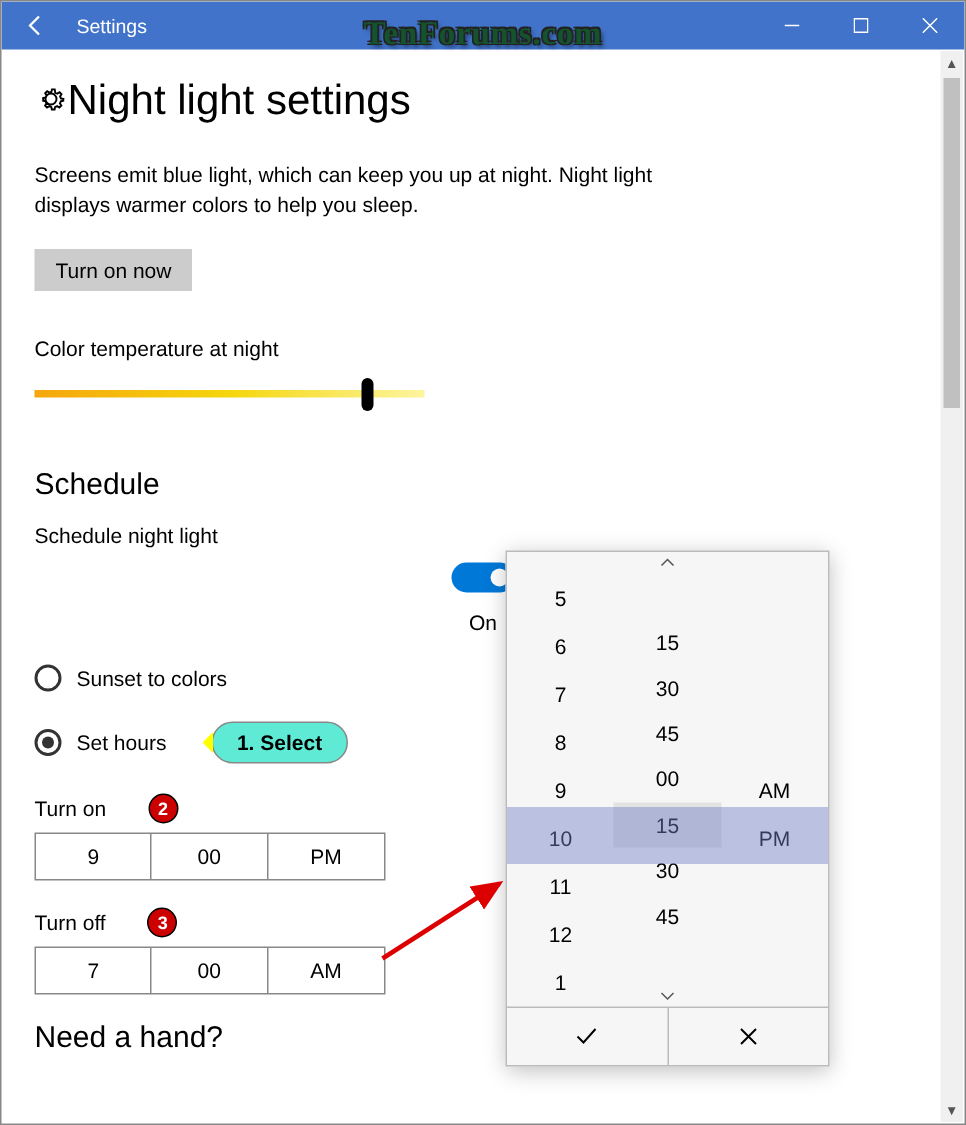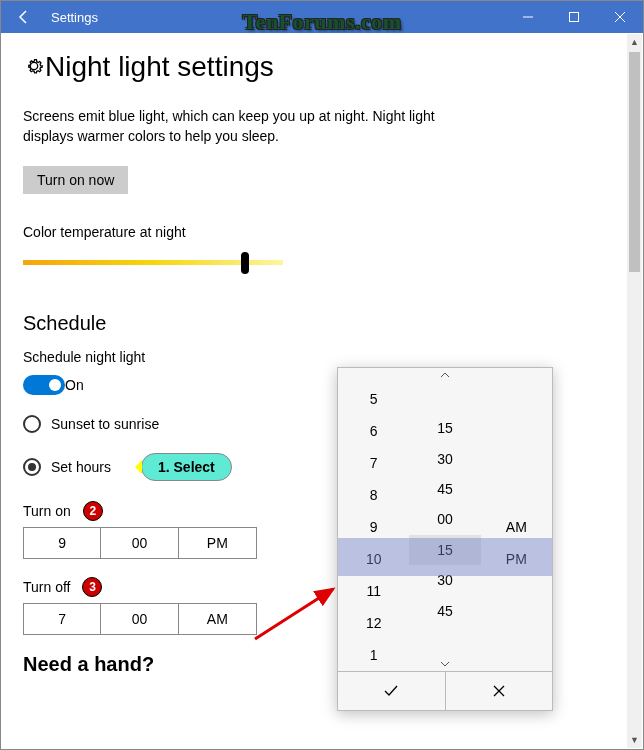--- a/index.html
+++ b/index.html
@@ -22,39 +22,39 @@
 .btn { display: inline-block; background: #ccc; border: none; padding: 6px 14px; font-size: 14px; cursor: pointer; margin-bottom: 30px; font-family: inherit; }
 
 .label { font-size: 14px; margin-bottom: 10px; }
 
 .slider-track { width: 260px; height: 26px; position: relative; margin-bottom: 36px; }
 .slider-bar { position: absolute; top: 10px; left: 0; height: 5px; width: 100%; background: linear-gradient(to right, #f5a60d 0%, #f5d60d 50%, #fdf59f 100%); }
 .slider-thumb { position: absolute; top: 2px; left: 218px; width: 8px; height: 22px; background: #000; border-radius: 4px; cursor: pointer; }
 
 h2 { font-weight: 400; font-size: 20px; margin-bottom: 14px; }
 
-.toggle-row { display: flex; align-items: center; margin-bottom: 20px; }
+.toggle-row { display: flex; align-items: center; gap: 12px; margin-bottom: 20px; flex-direction: column; }
 .toggle { width: 42px; height: 20px; background: #0078d7; border-radius: 10px; position: relative; cursor: pointer; }
 .toggle-knob { width: 12px; height: 12px; background: #fff; border-radius: 50%; position: absolute; top: 4px; right: 4px; }
 
 .radio-row { display: flex; align-items: center; gap: 10px; margin-bottom: 20px; }
 .radio { width: 18px; height: 18px; border: 2px solid #333; border-radius: 50%; display: flex; align-items: center; justify-content: center; cursor: pointer; }
 .radio.selected .dot { width: 8px; height: 8px; background: #333; border-radius: 50%; }
 
 .callout { background: #5eead4; border: 1px solid #888; border-radius: 14px; padding: 5px 16px; font-weight: bold; font-size: 14px; display: inline-block; margin-left: 20px; position: relative; }
 .callout::after { content: ""; position: absolute; left: -14px; top: 50%; transform: translateY(-50%); border: 7px solid transparent; border-right-color: #ffff00; }
 
-.time-label { font-size: 14px; margin-bottom: 6px; display: flex; align-items: center; gap: 12px; text-align: right; }
+.time-label { font-size: 14px; margin-bottom: 6px; display: flex; align-items: center; gap: 28px; text-align: right; }
 .time-grid { display: flex; border: 1px solid #888; width: 234px; margin-bottom: 18px; }
 .time-cell { width: 78px; height: 30px; display: flex; align-items: center; justify-content: center; border-right: 1px solid #888; cursor: pointer; }
 .time-cell:last-child { border-right: none; }
 
 .num-badge { width: 20px; height: 20px; background: #c00; border: 1px solid #000; color: #fff; border-radius: 50%; display: inline-flex; align-items: center; justify-content: center; font-size: 12px; font-weight: bold; }
 
-.footer-q { font-size: 20px; font-weight: 700; margin-top: 12px; }
+.footer-q { font-size: 20px; font-weight: 400; margin-top: 12px; }
 
 .watermark { position: absolute; top: 8px; left: 50%; transform: translateX(-50%); font-family: Georgia, serif; font-size: 22px; font-weight: bold; color: #14532d; text-shadow: -1px -1px 0 #222, 1px -1px 0 #222, -1px 1px 0 #222, 1px 1px 0 #222, 2px 2px 3px rgba(0,0,0,.5); pointer-events: none; z-index: 50; letter-spacing: .5px; }
 
 .time-picker { position: absolute; left: 336px; top: 366px; width: 216px; border: 1px solid #bbb; background: #f6f6f6; box-shadow: 0 3px 14px rgba(0,0,0,.25); }
 .tp-cols { display: flex; height: 303px; overflow: hidden; position: relative; }
 .tp-col { flex: 1; display: flex; flex-direction: column; align-items: center; }
 .tp-item { height: 38px; width: 100%; display: flex; align-items: center; justify-content: center; font-size: 14px; cursor: pointer; }
 .tp-item.hover { background: #e2e2e2; }
 .tp-sel-band { position: absolute; left: 0; right: 0; top: 152px; height: 38px; background: rgba(112,128,200,.45); pointer-events: none; }
 .tp-chev { height: 18px; display: flex; align-items: center; justify-content: center; font-size: 10px; color: #666; cursor: pointer; }
@@ -123,21 +123,21 @@
     <div class="toggle">
         <div class="toggle-knob"></div>
       </div>
     <span>On</span>
   </div>
 
   <div class="radio-row">
     <div class="radio">
         <div class="dot"></div>
       </div>
-    <span>Sunset to sunrise</span>
+    <span>Sunset to colors</span>
   </div>
   <div class="radio-row">
     <div class="radio selected">
         <div class="dot"></div>
       </div>
     <span>Set hours</span>
     <span class="callout">1. Select</span>
   </div>
 
   <div class="time-label">

